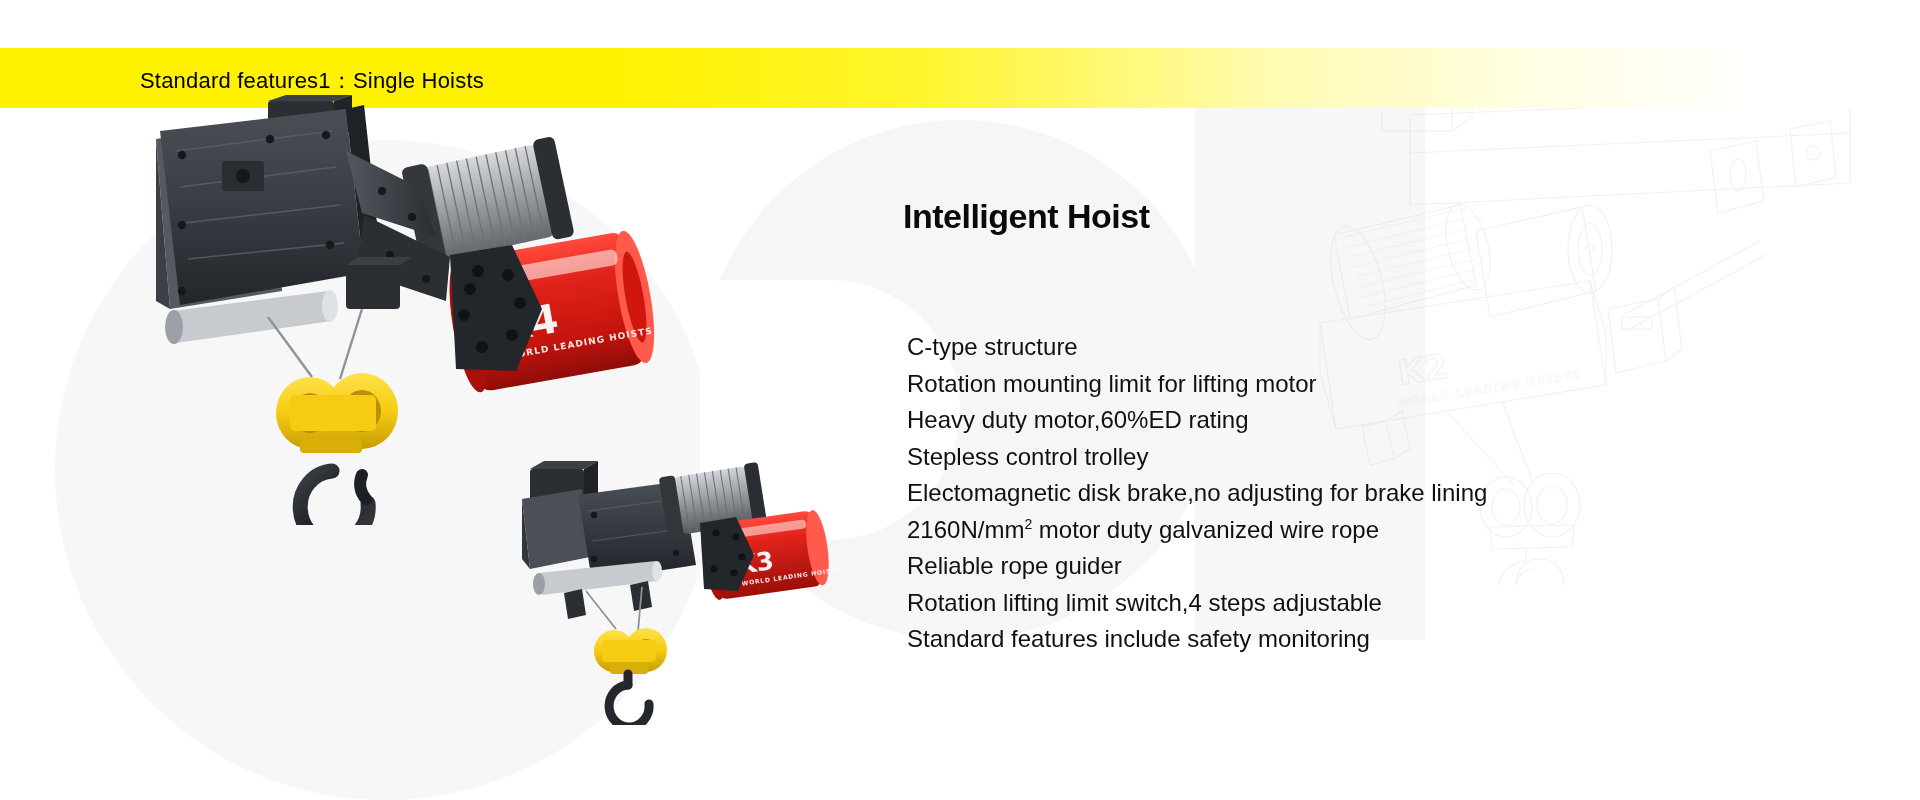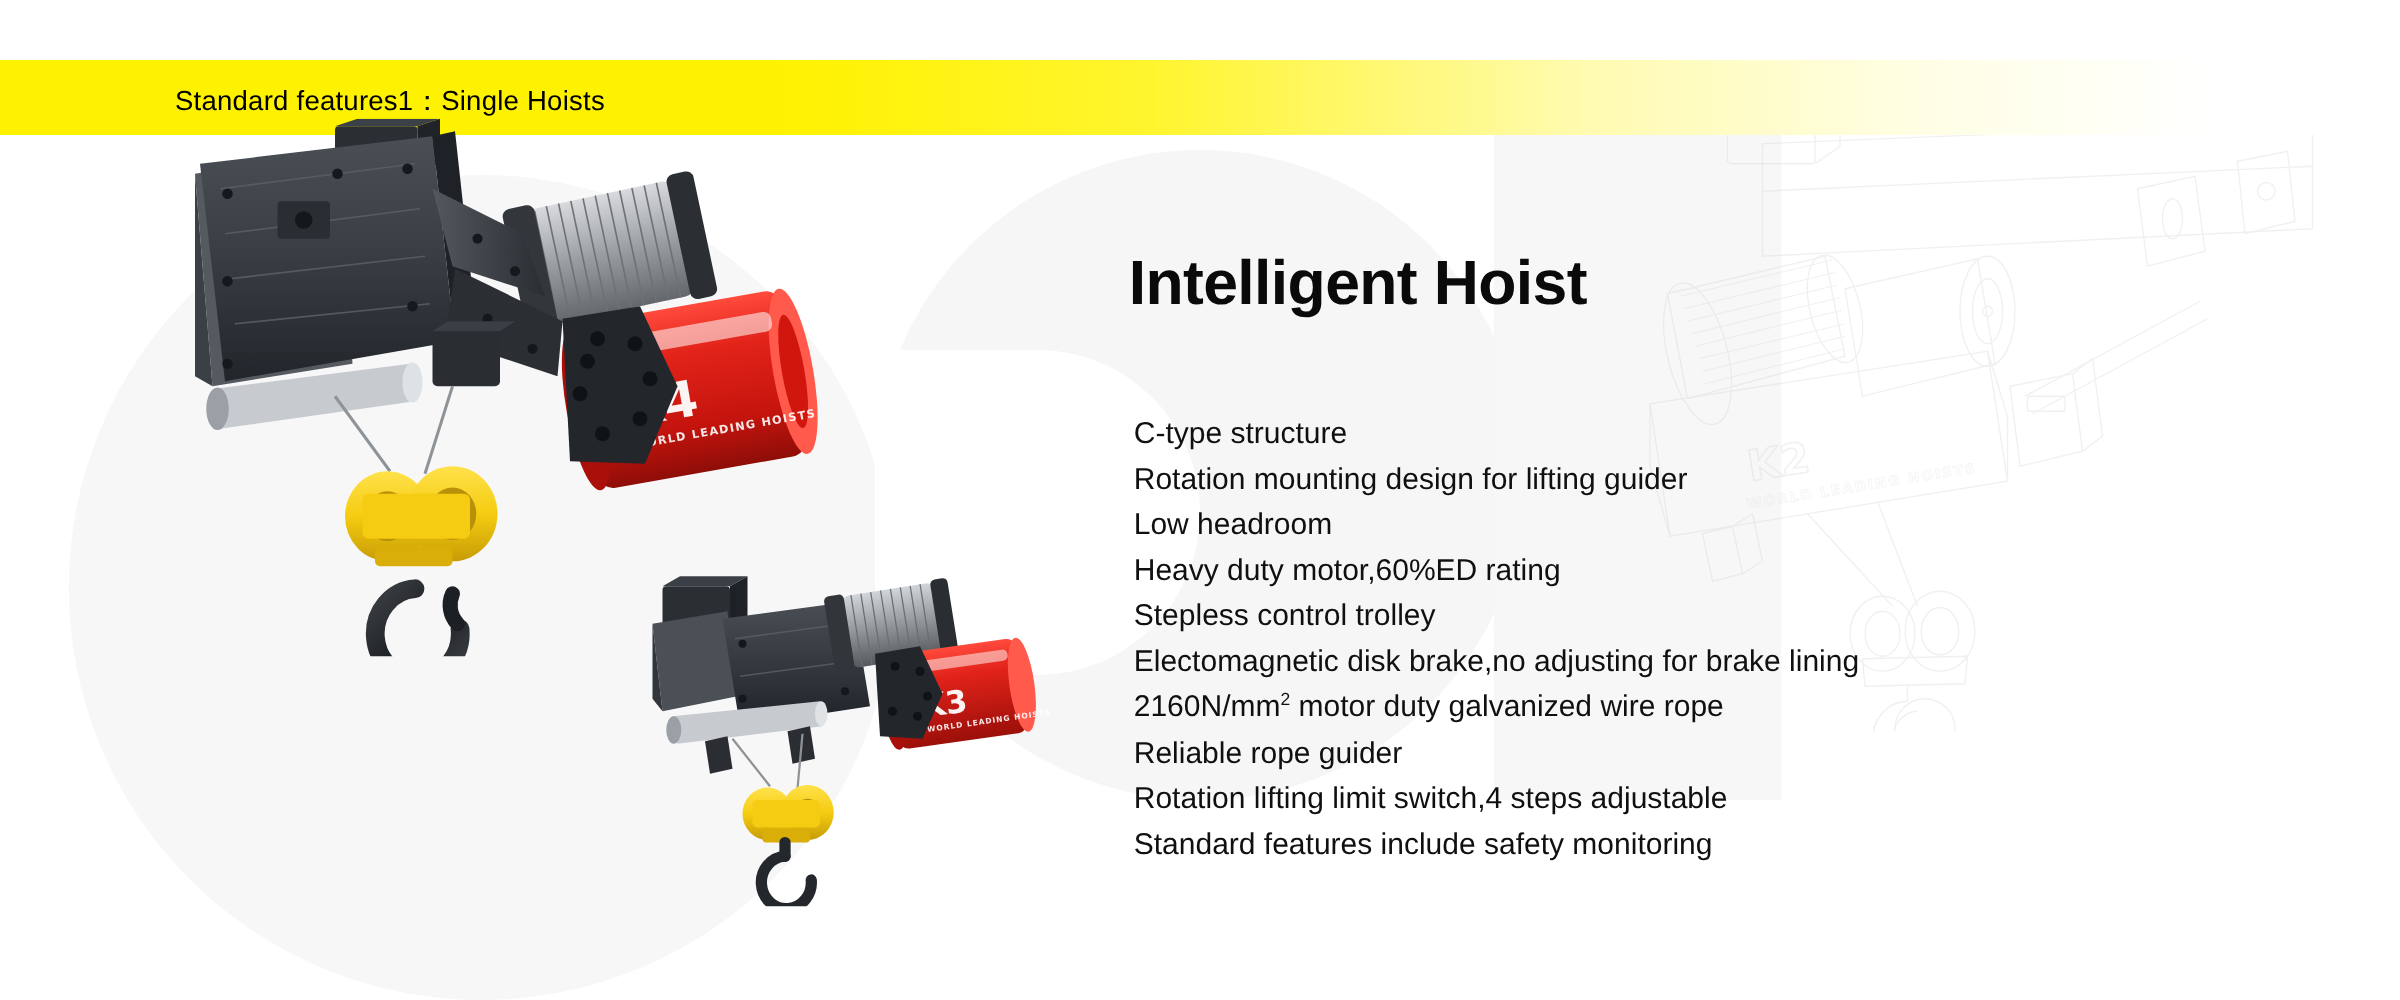--- a/index.html
+++ b/index.html
@@ -93,21 +93,21 @@
     height: 530px;
     opacity: 0.30;
   }
   .watermark svg { display: block; }
 
   
   .headline {
     position: absolute;
     left: 903px;
     top: 197px;
-    font-size: 50px;
+    font-size: 34px;
     font-weight: bold;
     color: #0a0a0a;
     letter-spacing: -0.5px;
     white-space: nowrap;
   }
   .features {
     position: absolute;
     left: 907px;
     top: 285px;
     width: 740px;
@@ -461,22 +461,21 @@
         <path d="M108 219 L108 230"></path>
         <path d="M108 230 a20 21 0 1 0 21 19"></path>
       </g>
     </svg>
   </div>
 
   <div class="headline">Intelligent Hoist</div>
 
   <div class="features">
     <div class="feature-line">C-type structure</div>
-    <div class="feature-line">Rotation mounting design for lifting guider</div>
-    <div class="feature-line">Low headroom</div>
+    <div class="feature-line">Rotation mounting limit for lifting motor</div>
     <div class="feature-line">Heavy duty motor,60%ED rating</div>
     <div class="feature-line">Stepless control trolley</div>
     <div class="feature-line">Electomagnetic disk brake,no adjusting for brake lining</div>
     <div class="feature-line"><span>2160N/mm</span><sup>2</sup><span> motor duty galvanized wire rope</span></div>
     <div class="feature-line">Reliable rope guider</div>
     <div class="feature-line">Rotation lifting limit switch,4 steps adjustable</div>
     <div class="feature-line">Standard features include safety monitoring</div>
   </div>
 
 </div>

